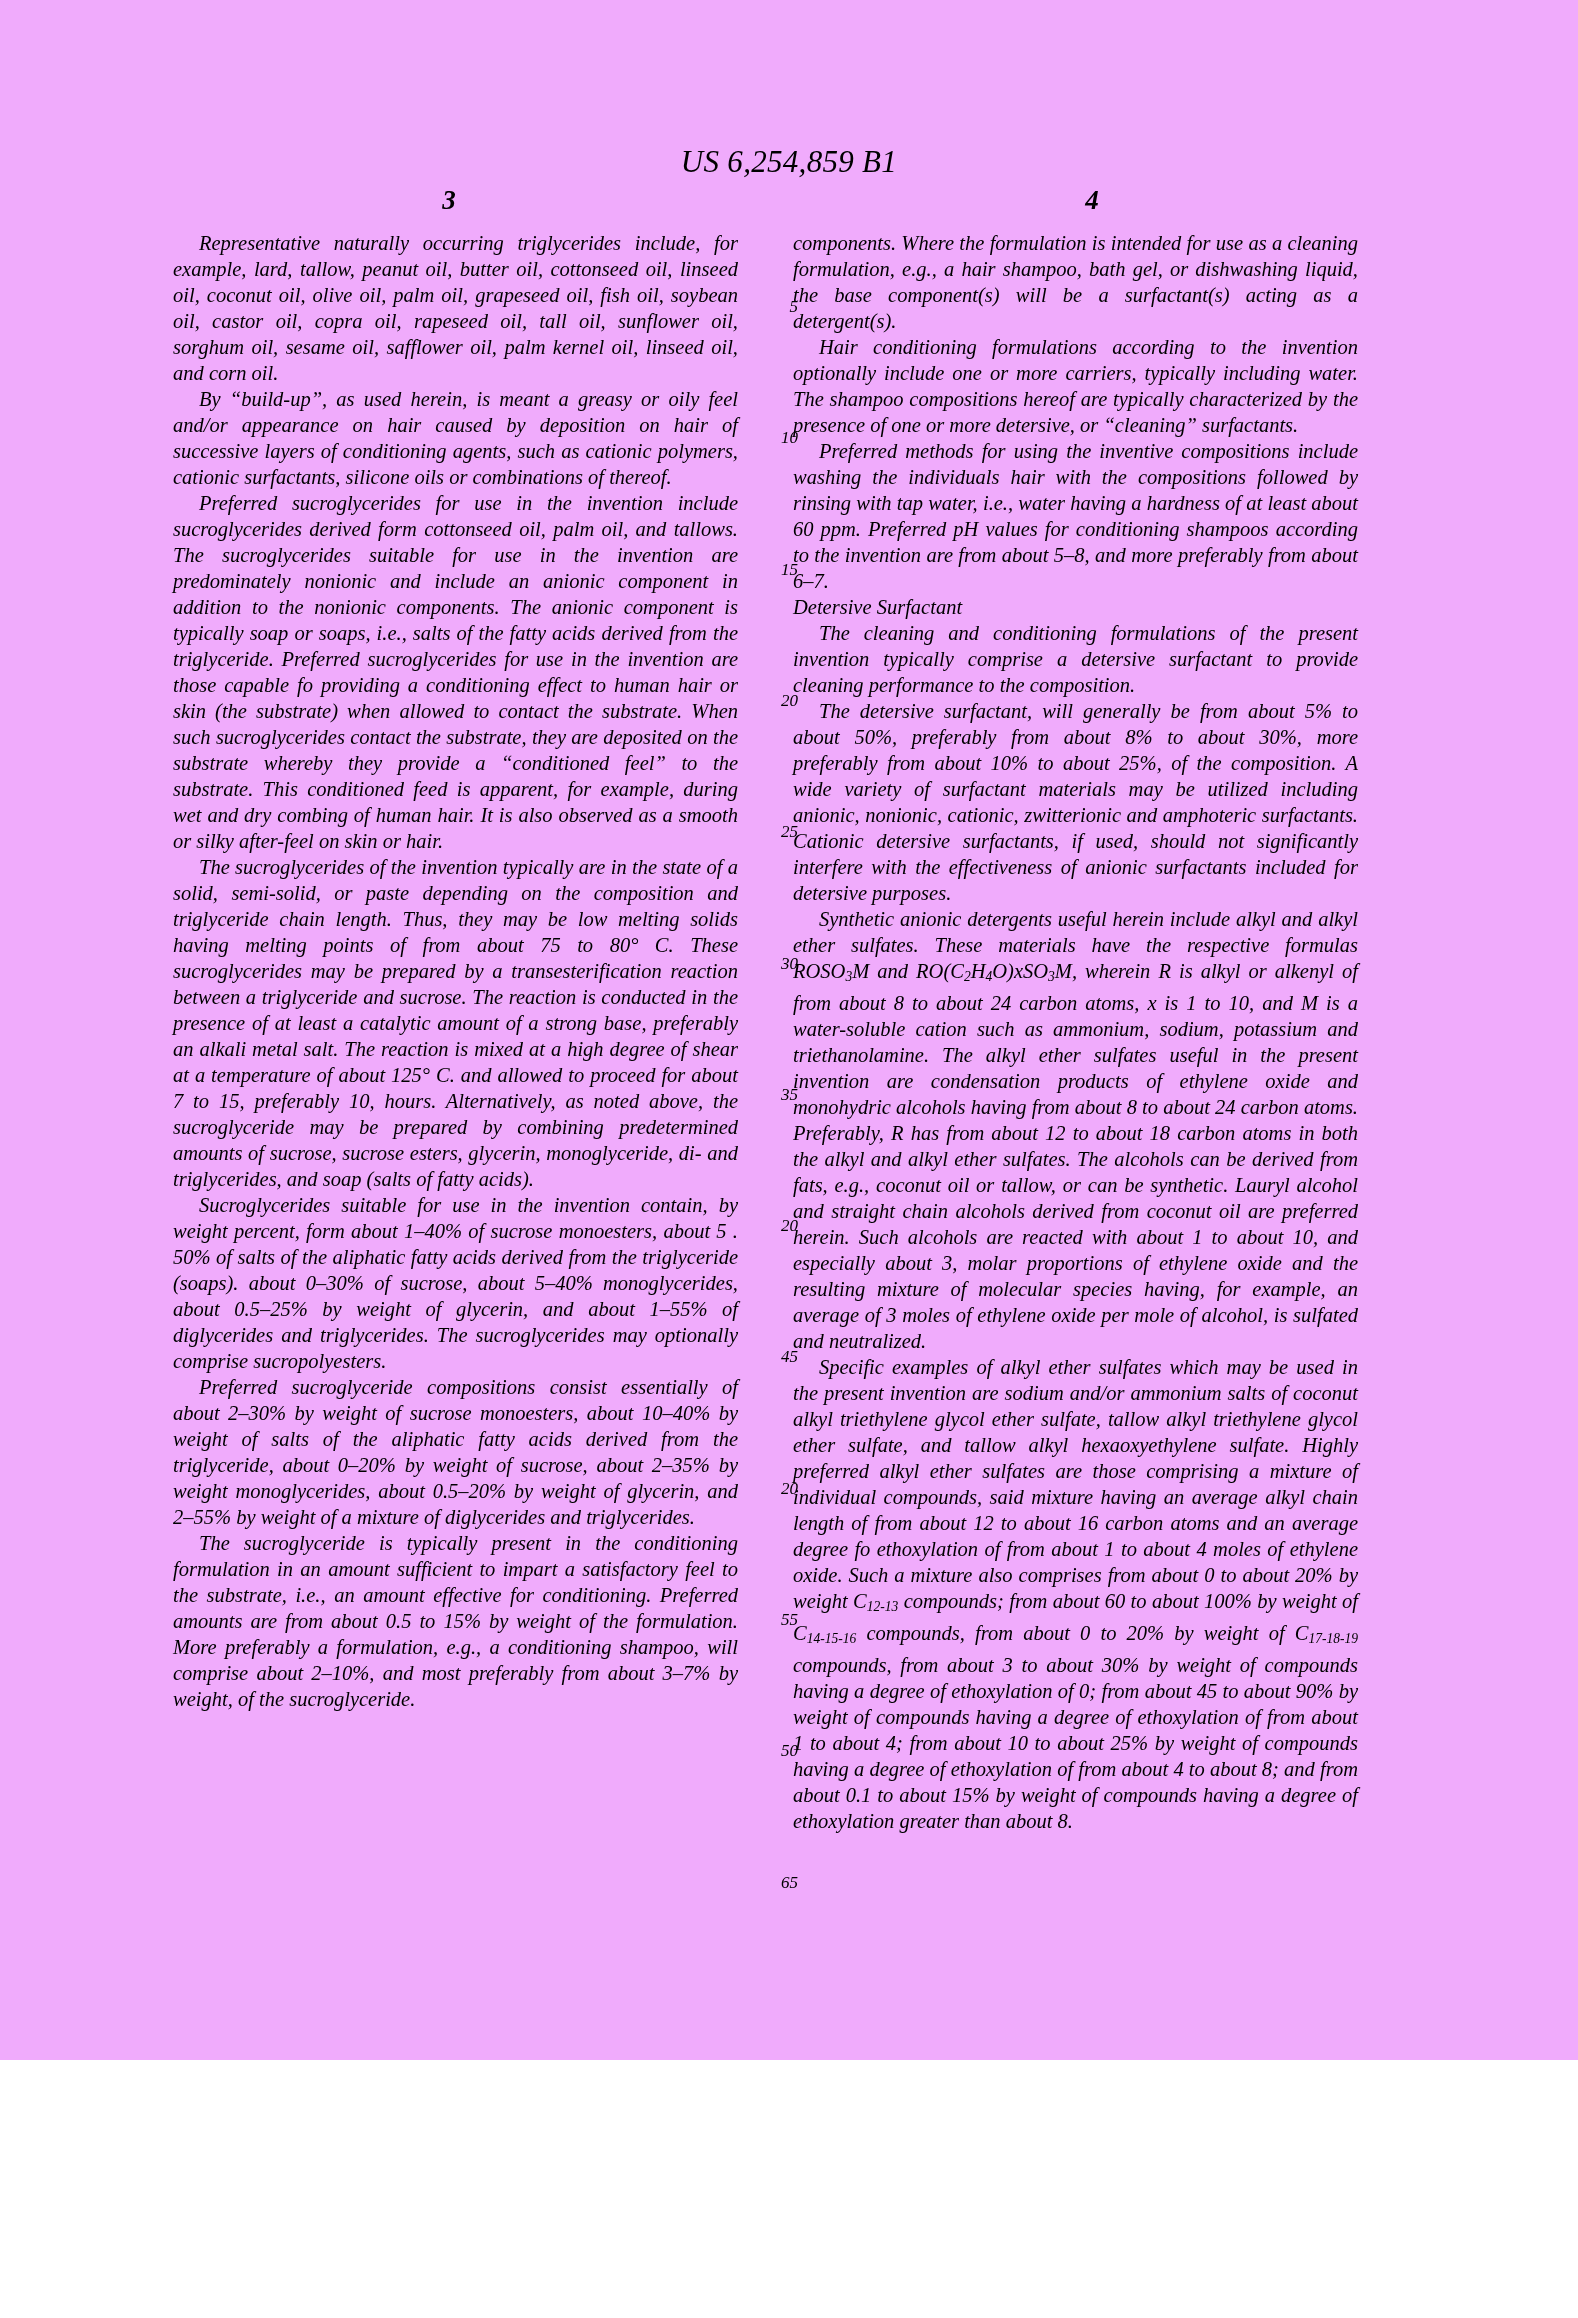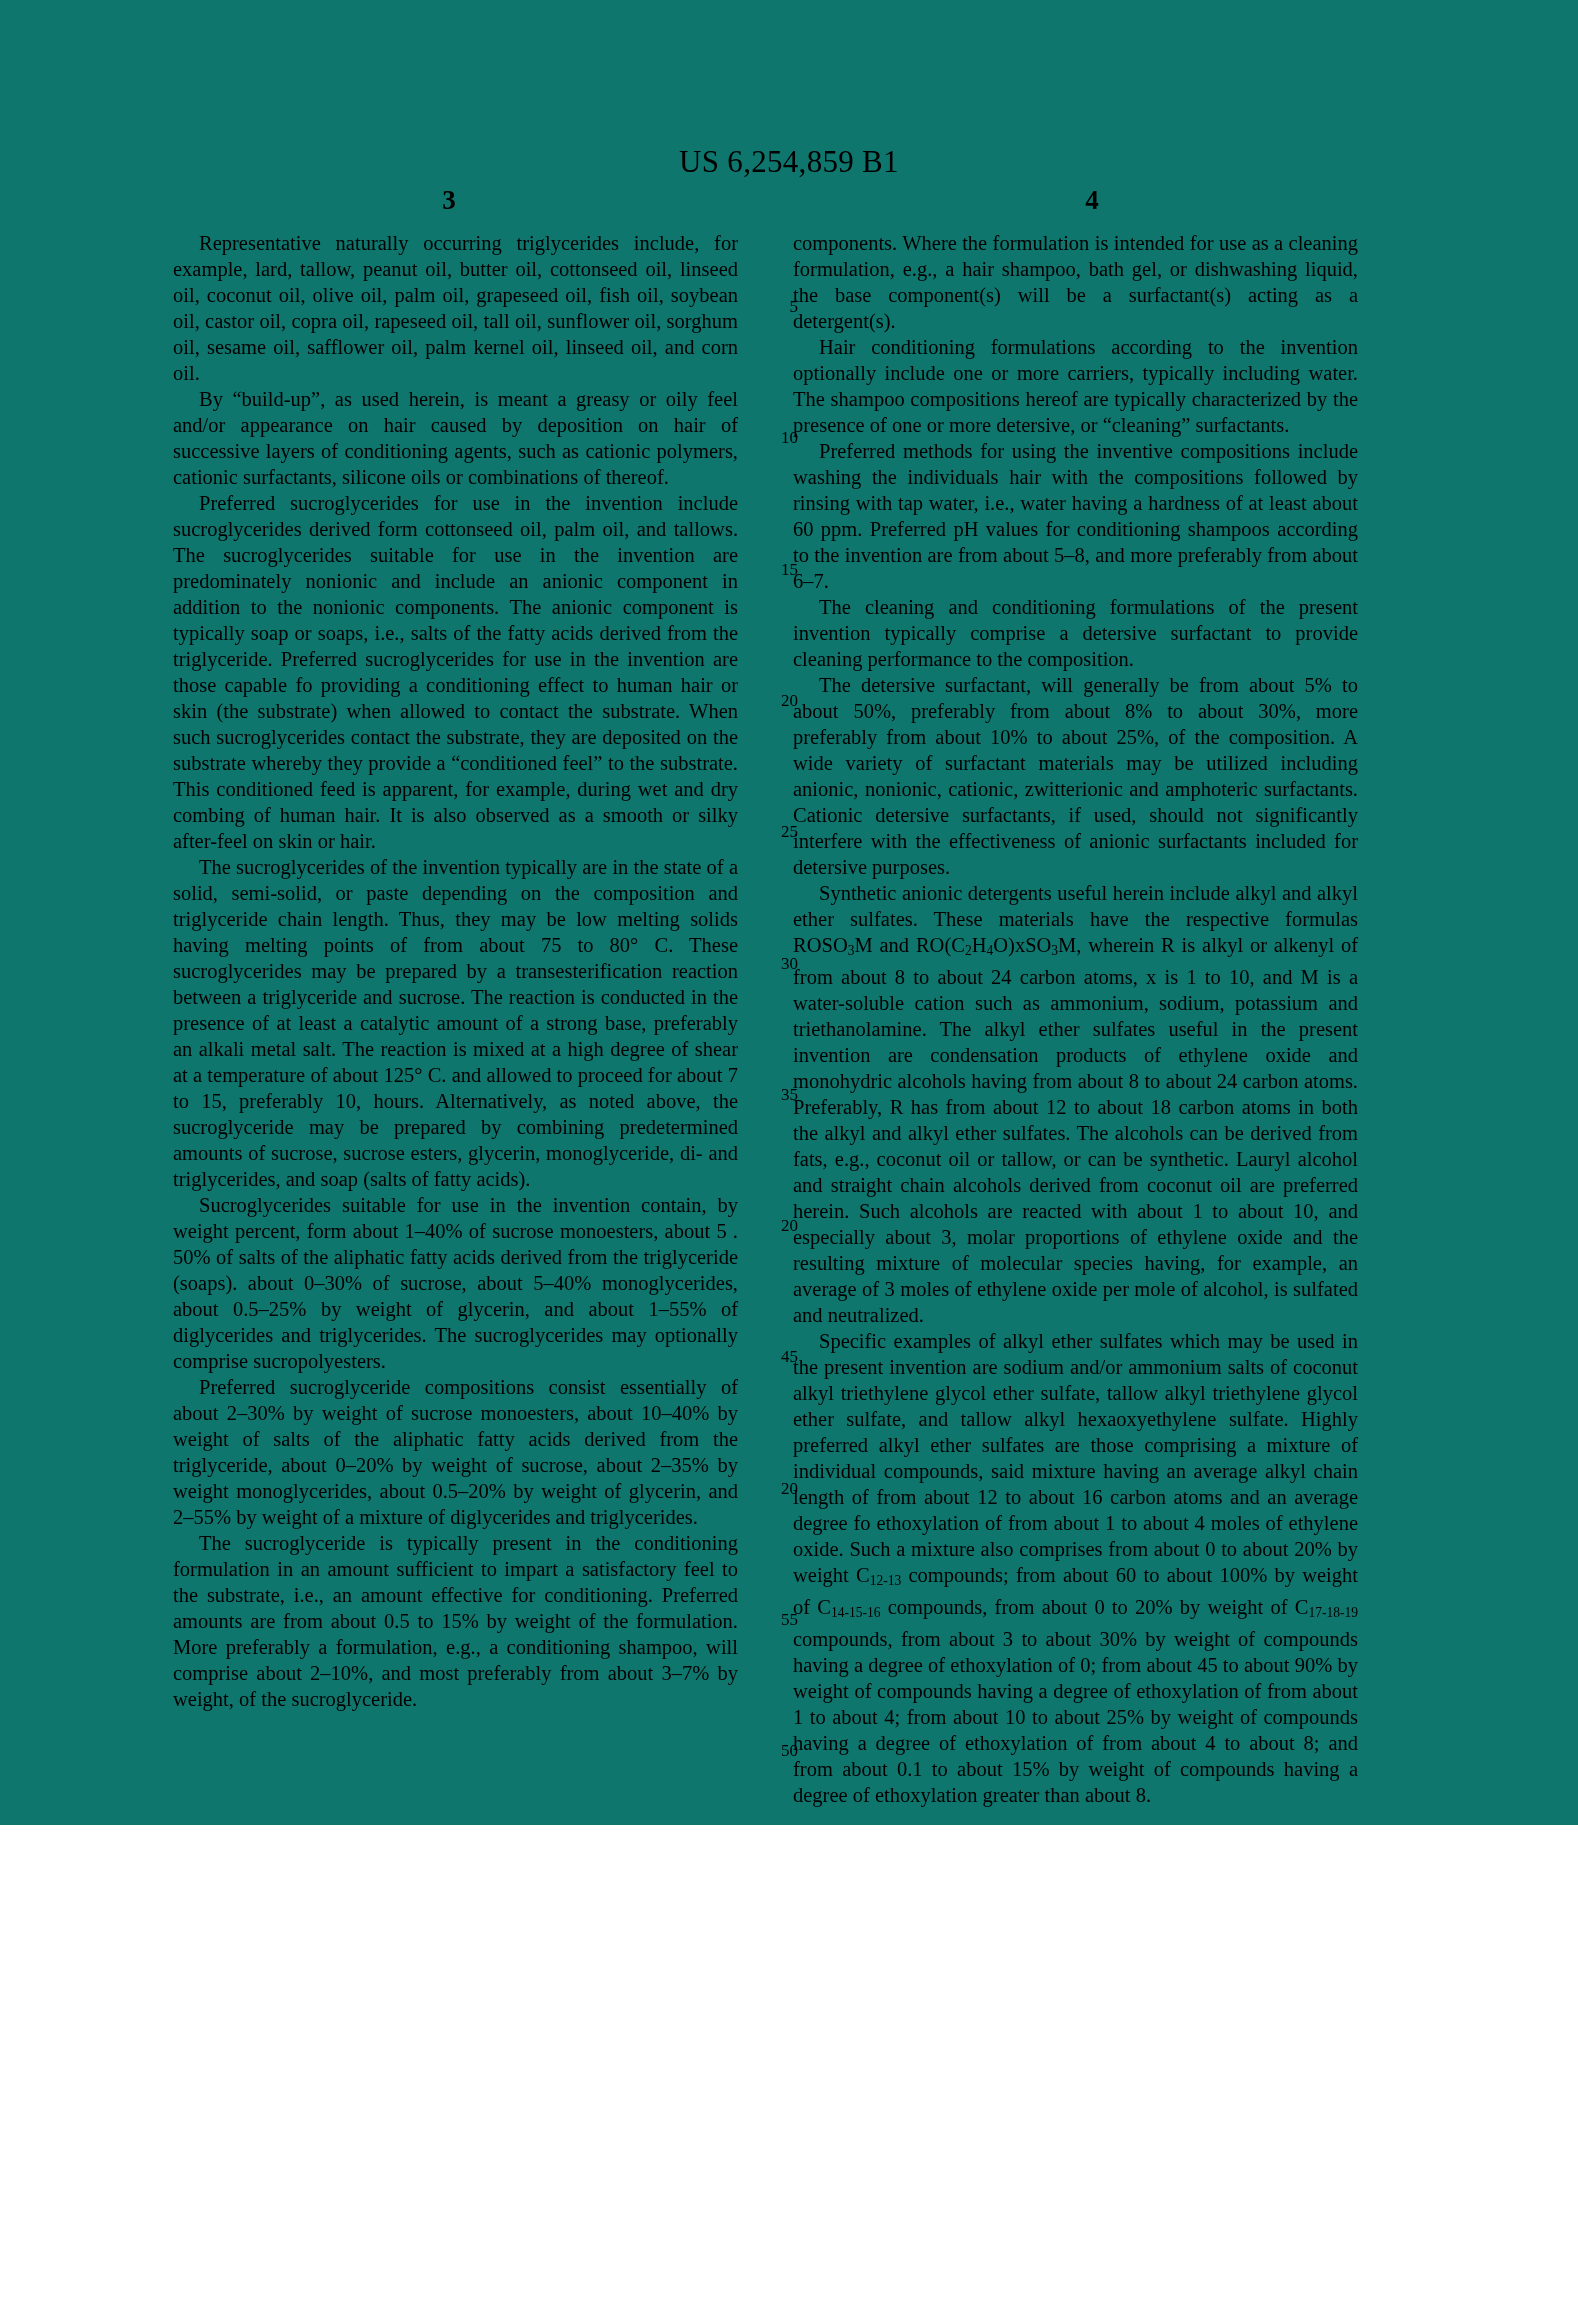--- a/index.html
+++ b/index.html
@@ -3,25 +3,26 @@
 <meta charset="utf-8">
 <style>
   html, body {
     margin: 0;
     padding: 0;
     background: #ffffff;
   }
   .page {
     position: relative;
     width: 1578px;
-    height: 1825px;
-    background: #0f766e;
+    height: 2060px;
+    background: #f0abfc;
     font-family: "Liberation Serif", "DejaVu Serif", serif;
     color: #000000;
     box-sizing: border-box;
+    font-style: italic;
   }
   .patent-header {
     position: absolute;
     top: 144px;
     left: 0;
     width: 1578px;
     text-align: center;
     font-size: 31px;
     letter-spacing: 0.3px;
   }
@@ -123,20 +124,21 @@
       <p>The sucroglycerides of the invention typically are in the state of a solid, semi-solid, or paste depending on the composition and triglyceride chain length. Thus, they may be low melting solids having melting points of from about 75 to 80° C. These sucroglycerides may be prepared by a transesterification reaction between a triglyceride and sucrose. The reaction is conducted in the presence of at least a catalytic amount of a strong base, preferably an alkali metal salt. The reaction is mixed at a high degree of shear at a temperature of about 125° C. and allowed to proceed for about 7 to 15, preferably 10, hours. Alternatively, as noted above, the sucroglyceride may be prepared by combining predetermined amounts of sucrose, sucrose esters, glycerin, monoglyceride, di- and triglycerides, and soap (salts of fatty acids).</p>
       <p>Sucroglycerides suitable for use in the invention contain, by weight percent, form about 1–40% of sucrose monoesters, about 5 . 50% of salts of the aliphatic fatty acids derived from the triglyceride (soaps). about 0–30% of sucrose, about 5–40% monoglycerides, about 0.5–25% by weight of glycerin, and about 1–55% of diglycerides and triglycerides. The sucroglycerides may optionally comprise sucropolyesters.</p>
       <p>Preferred sucroglyceride compositions consist essentially of about 2–30% by weight of sucrose monoesters, about 10–40% by weight of salts of the aliphatic fatty acids derived from the triglyceride, about 0–20% by weight of sucrose, about 2–35% by weight monoglycerides, about 0.5–20% by weight of glycerin, and 2–55% by weight of a mixture of diglycerides and triglycerides.</p>
       <p>The sucroglyceride is typically present in the conditioning formulation in an amount sufficient to impart a satisfactory feel to the substrate, i.e., an amount effective for conditioning. Preferred amounts are from about 0.5 to 15% by weight of the formulation. More preferably a formulation, e.g., a conditioning shampoo, will comprise about 2–10%, and most preferably from about 3–7% by weight, of the sucroglyceride.</p>
     </div>
 
     <div class="col right">
       <p class="noindent">components. Where the formulation is intended for use as a cleaning formulation, e.g., a hair shampoo, bath gel, or dishwashing liquid, the base component(s) will be a surfactant(s) acting as a detergent(s).</p>
       <p>Hair conditioning formulations according to the invention optionally include one or more carriers, typically including water. The shampoo compositions hereof are typically characterized by the presence of one or more detersive, or “cleaning” surfactants.</p>
       <p>Preferred methods for using the inventive compositions include washing the individuals hair with the compositions followed by rinsing with tap water, i.e., water having a hardness of at least about 60 ppm. Preferred pH values for conditioning shampoos according to the invention are from about 5–8, and more preferably from about 6–7.</p>
+      <p class="heading">Detersive Surfactant</p>
       <p>The cleaning and conditioning formulations of the present invention typically comprise a detersive surfactant to provide cleaning performance to the composition.</p>
       <p>The detersive surfactant, will generally be from about 5% to about 50%, preferably from about 8% to about 30%, more preferably from about 10% to about 25%, of the composition. A wide variety of surfactant materials may be utilized including anionic, nonionic, cationic, zwitterionic and amphoteric surfactants. Cationic detersive surfactants, if used, should not significantly interfere with the effectiveness of anionic surfactants included for detersive purposes.</p>
 
       <p><span>Synthetic anionic detergents useful herein include alkyl and alkyl ether sulfates. These materials have the respective formulas </span><span><span>ROSO</span><sub>3</sub><span>M</span></span><span> and </span><span>RO(C<sub>2</sub>H<sub>4</sub>O)xSO<sub>3</sub>M</span><span>, wherein R is alkyl or alkenyl of from about 8 to about 24 carbon atoms, x is 1 to 10, and M is a water-soluble cation such as ammonium, sodium, potassium and triethanolamine. The alkyl ether sulfates useful in the present invention are condensation products of ethylene oxide and monohydric alcohols having from about 8 to about 24 carbon atoms. Preferably, R has from about 12 to about 18 carbon atoms in both the alkyl and alkyl ether sulfates. The alcohols can be derived from fats, e.g., coconut oil or tallow, or can be synthetic. Lauryl alcohol and straight chain alcohols derived from coconut oil are preferred herein. Such alcohols are reacted with about 1 to about 10, and especially about 3, molar proportions of ethylene oxide and the resulting mixture of molecular species having, for example, an average of 3 moles of ethylene oxide per mole of alcohol, is sulfated and neutralized.</span></p>
 
       <p><span>Specific examples of alkyl ether sulfates which may be used in the present invention are sodium and/or ammonium salts of coconut alkyl triethylene glycol ether sulfate, tallow alkyl triethylene glycol ether sulfate, and tallow alkyl hexaoxyethylene sulfate. Highly preferred alkyl ether sulfates are those comprising a mixture of individual compounds, said mixture having an average alkyl chain length of from about 12 to about 16 carbon atoms and an average degree fo ethoxylation of from about 1 to about 4 moles of ethylene oxide. Such a mixture also comprises from about 0 to about 20% by weight C</span><sub>12-13</sub><span> compounds; from about 60 to about 100% by weight of C</span><sub>14-15-16</sub><span> compounds, from about 0 to 20% by weight of C</span><sub>17-18-19</sub><span> compounds, from about 3 to about 30% by weight of compounds having a degree of ethoxylation of 0; from about 45 to about 90% by weight of compounds having a degree of ethoxylation of from about 1 to about 4; from about 10 to about 25% by weight of compounds having a degree of ethoxylation of from about 4 to about 8; and from about 0.1 to about 15% by weight of compounds having a degree of ethoxylation greater than about 8.</span></p>
     </div>
 
   </div>
 </div>

